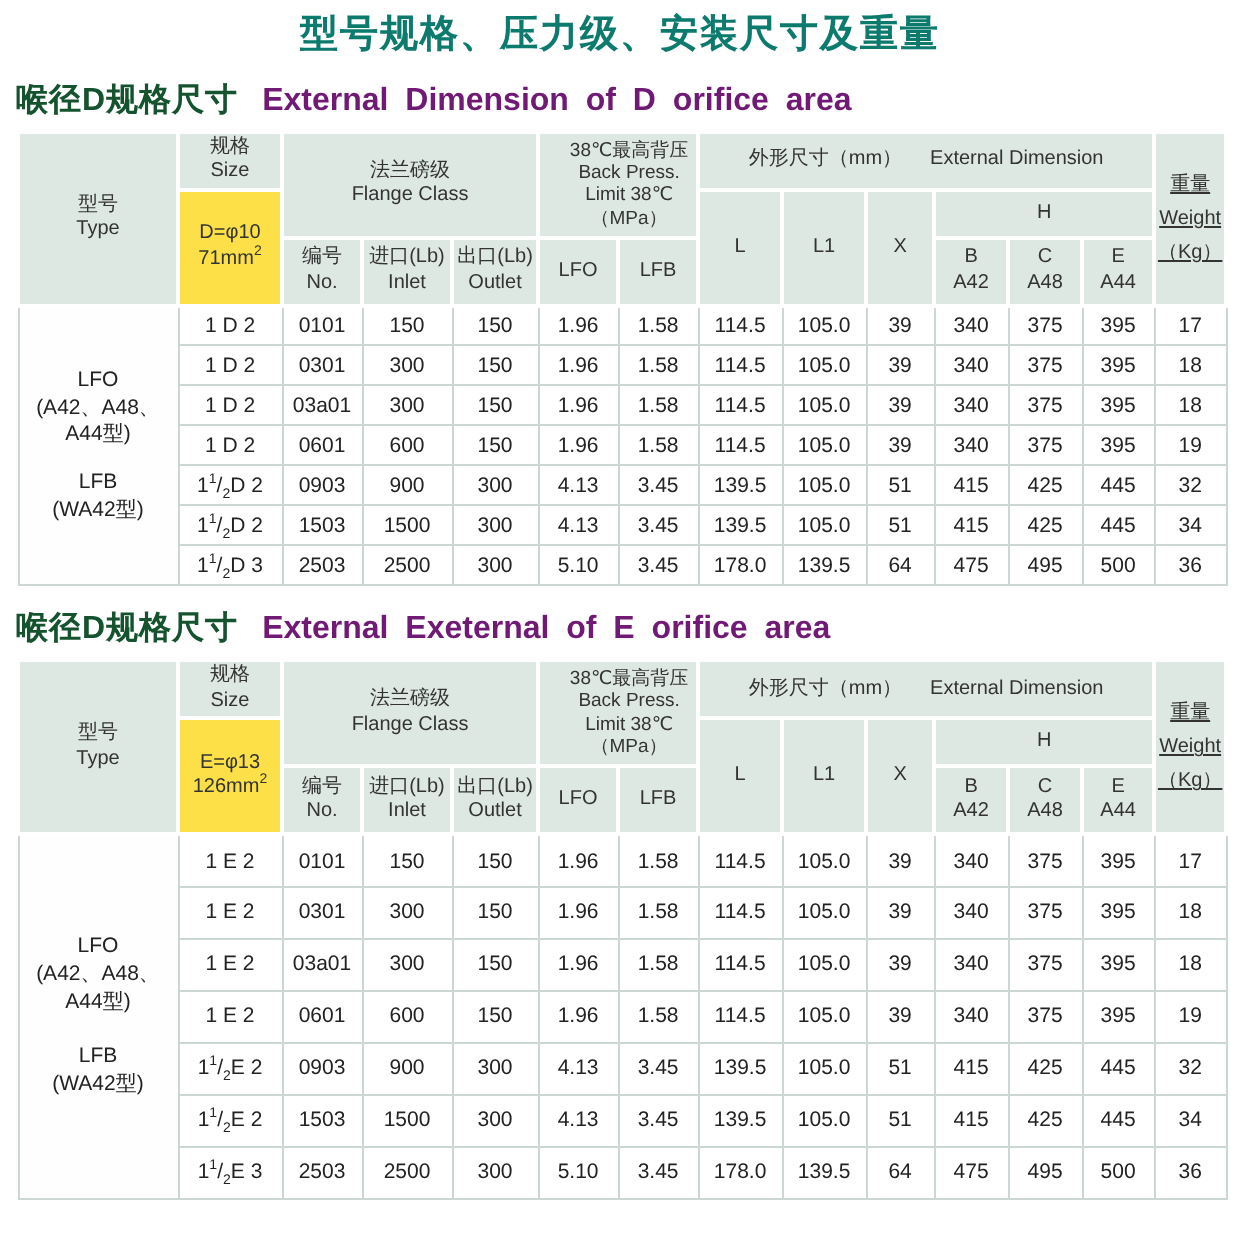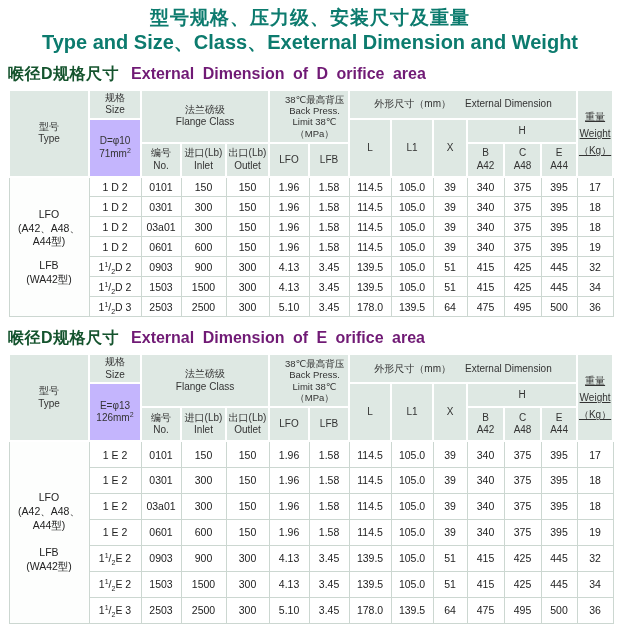--- a/index.html
+++ b/index.html
@@ -31,21 +31,21 @@
   col.c-inlet{width:45px}col.c-outlet{width:43px}col.c-lfo{width:40px}
   col.c-lfb{width:40px}col.c-l{width:42px}col.c-l1{width:42px}
   col.c-x{width:34px}col.c-b{width:37px}col.c-c{width:37px}
   col.c-e{width:36px}col.c-w{width:36px}
 
   thead th{
     background:#dee8e3;border:2px solid #ffffff;
     font-weight:400;font-size:10px;color:#333;
     padding:1px 0;line-height:1.25;vertical-align:middle;text-align:center;
   }
-  thead th.hl{background:#c4b5fd;}
+  thead th.hl{background:#fde047;}
   thead th .ln{display:block;}
   thead th.weight-h .ln{line-height:1.7;text-decoration:underline;}
   thead th.backpress-h .ln{line-height:1.2;font-size:9.5px;margin-left:11px;}
   thead th .gapspan{display:inline-block;width:14px;}
   th sup,td sup{font-size:7px;vertical-align:super;line-height:0;}
   th sub,td sub{font-size:7px;vertical-align:sub;line-height:0;}
 
   tbody td{
     border:1px solid #ccd7d1;background:#ffffff;
     text-align:center;vertical-align:middle;
@@ -63,21 +63,20 @@
   .row1{height:26px;}
   .row2{height:24px;}
   .row3{height:34px;margin-top:38px;}
 </style>
 </head>
 <body>
 
 <div class="page">
 
   <div class="title-cn">型号规格、压力级、安装尺寸及重量</div>
-  <div class="title-en">Type and Size、Class、Exeternal Dimension and Weight</div>
 
   <div>
     <div class="section-title">
       <span class="section-cn">喉径D规格尺寸</span>
       <span class="section-en">External Dimension of D orifice area</span>
     </div>
 
     <table class="t1">
       <colgroup>
         <col class="c-type">
@@ -280,21 +279,21 @@
             <td>500</td>
             <td>36</td>
           </tr>
         </tbody>
     </table>
   </div>
 
   <div>
     <div class="section-title">
       <span class="section-cn">喉径D规格尺寸</span>
-      <span class="section-en">External Dimension of E orifice area</span>
+      <span class="section-en">External Exeternal of E orifice area</span>
     </div>
 
     <table class="t2">
       <colgroup>
         <col class="c-type">
           <col class="c-size">
           <col class="c-no">
           <col class="c-inlet">
         <col class="c-outlet">
           <col class="c-lfo">

